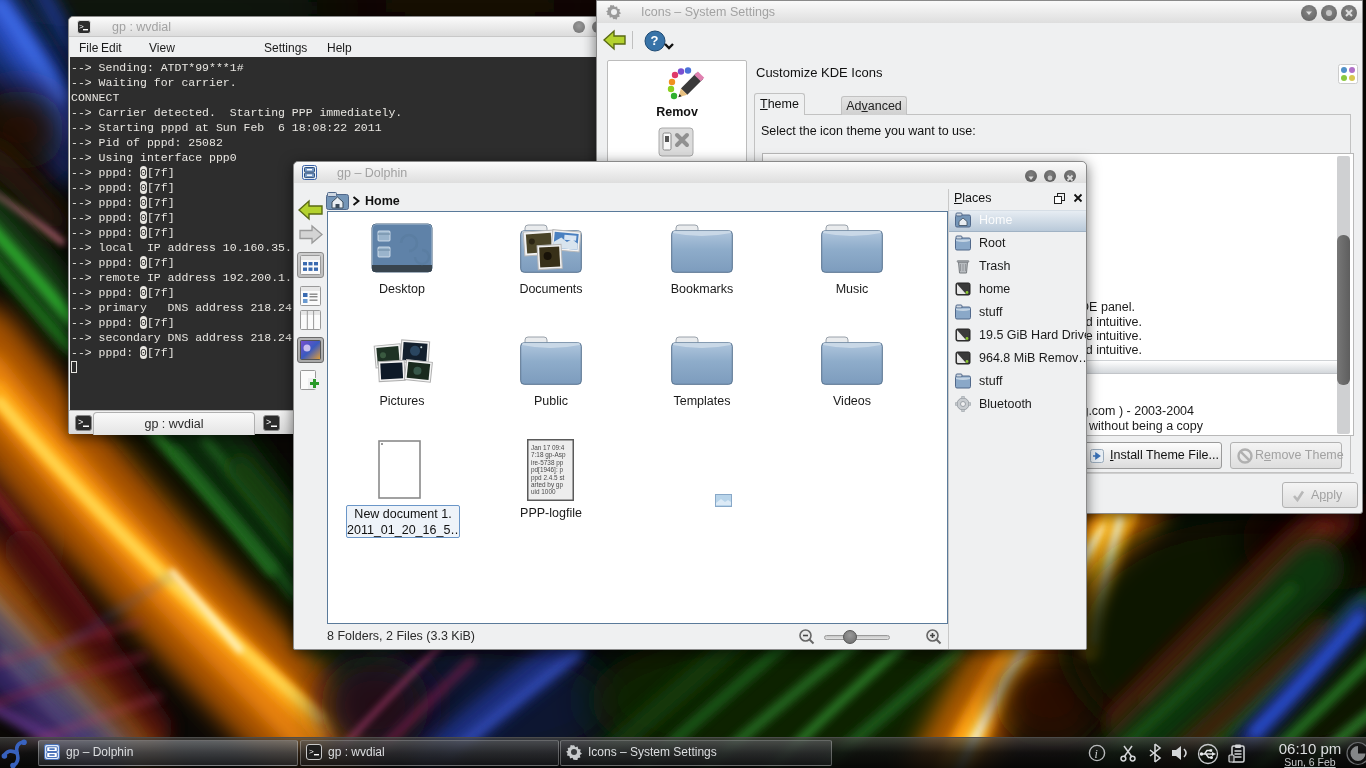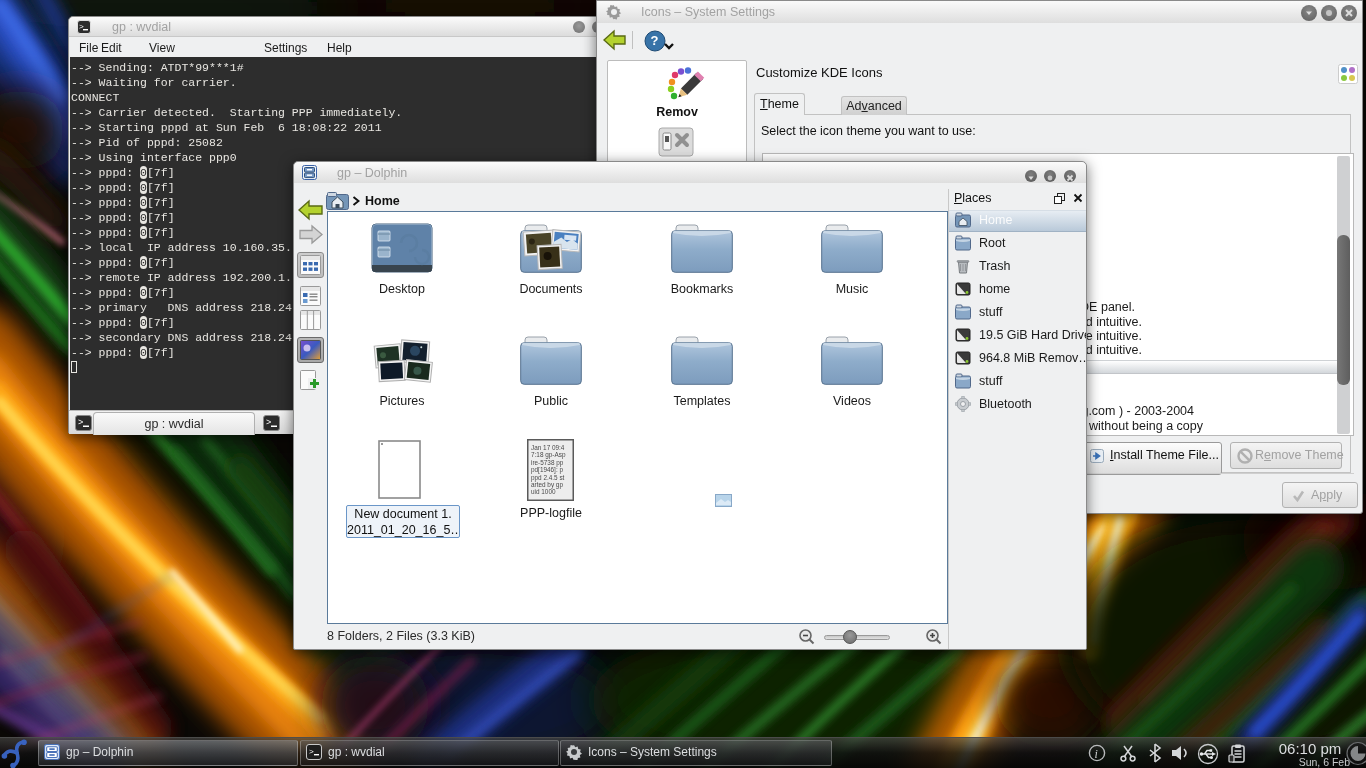--- a/index.html
+++ b/index.html
@@ -248,21 +248,21 @@
     <div style="position:absolute; right:211px; top:175px; font-size:12.5px; color:#1a1a1a; white-space:nowrap;">Clean, simple and quite intuitive.</div>
     <div style="position:absolute; right:211px; top:189px; font-size:12.5px; color:#1a1a1a; white-space:nowrap;">A theme that is simple and intuitive.</div>
     <div style="position:absolute; left:1px; top:206px; width:574px; height:14px; background:linear-gradient(#ffffff,#d3d7db); border-top:1px solid #cfd2d5; border-bottom:1px solid #c2c5c9;"></div>
     <div style="position:absolute; right:159px; top:250px; font-size:12.5px; color:#1a1a1a; white-space:nowrap;">David Vignoni ( icon-king.com ) - 2003-2004</div>
     <div style="position:absolute; right:150px; top:265px; font-size:12.5px; color:#1a1a1a; white-space:nowrap;">icon theme without being a copy</div>
     <div style="position:absolute; right:3px; top:2px; width:13px; height:278px; background:#cfd0d2; border-radius:2px;">
       <div style="position:absolute; left:0; top:79px; width:13px; height:150px; background:linear-gradient(90deg,#777,#5e5e5e); border-radius:6px;"></div>
     </div>
   </div>
 
-  <div style="position:absolute; left:485px; top:441px; width:140px; height:33px; background:linear-gradient(#fdfdfd,#dcdcdc); border:1px solid #9a9a9a; border-radius:3px; font-size:12.5px; color:#111;">
+  <div style="position:absolute; left:485px; top:441px; width:140px; height:27px; background:linear-gradient(#fdfdfd,#dcdcdc); border:1px solid #9a9a9a; border-radius:3px; font-size:12.5px; color:#111;">
     <svg style="position:absolute; left:7px; top:6px;" width="14" height="14">
         <rect x="0.5" y="0.5" width="13" height="13" rx="2" fill="#e8eef4" stroke="#9ab"></rect>
         <path d="M3 7h5M6 4.5L9.5 7 6 9.5z" stroke="#3a72b8" stroke-width="1.6" fill="#3a72b8"></path>
       </svg>
     <span style="position:absolute; left:27px; top:5px; white-space:nowrap;"><span style="text-decoration:underline">I</span>nstall Theme File...</span>
   </div>
   <div style="position:absolute; left:633px; top:441px; width:112px; height:27px; background:linear-gradient(#f4f4f4,#dedede); border:1px solid #b2b2b2; border-radius:3px; font-size:12.5px; color:#a2a2a2;">
     <svg style="position:absolute; left:6px; top:5px;" width="16" height="16">
         <circle cx="8" cy="8" r="6.5" fill="none" stroke="#b0b0b0" stroke-width="2.4"></circle>
         <path d="M3.6 3.6l8.8 8.8" stroke="#b0b0b0" stroke-width="2.4"></path>
@@ -646,21 +646,21 @@
         </g>
       </svg>
   <svg style="position:absolute; left:1226px; top:5px;" width="22" height="22" viewBox="0 0 22 22">
         <rect x="6" y="3" width="12" height="16" rx="1.5" fill="none" stroke="#d4d6d8" stroke-width="1.5"></rect>
         <rect x="9" y="1.5" width="6" height="3.5" rx="1" fill="#d4d6d8"></rect>
         <path d="M8.5 8h7M8.5 11h7M8.5 14h7" stroke="#d4d6d8" stroke-width="1.3"></path>
         <rect x="3" y="12" width="5" height="7" rx="1" fill="#2a2a2a" stroke="#d4d6d8" stroke-width="1.2"></rect>
       </svg>
   </g>
   <div style="position:absolute; left:1270px; top:2px; width:80px; text-align:center; font-size:15px; color:#dcdee0;">06:10 pm</div>
-  <div style="position:absolute; left:1270px; top:18px; width:80px; text-align:right; font-size:10.5px; color:#c8cacc;">Sun, 6 Feb</div>
+  <div style="position:absolute; left:1270px; top:18px; width:80px; text-align:center; font-size:10.5px; color:#c8cacc;text-decoration:underline;">Sun, 6 Feb</div>
   <svg style="position:absolute; left:1344px; top:3px;" width="25" height="25" viewBox="0 0 25 25">
       <circle cx="14" cy="12.5" r="11" fill="rgba(20,20,20,0.6)" stroke="#6a6c6e" stroke-width="1.2"></circle>
       <path d="M14 5 a7.5 7.5 0 1 0 7.5 7.5 l-7.5 0 z" fill="#9a9c9e" opacity="0.85"></path>
     </svg>
 </div>
 <style>
 .task { position:absolute; top:2px; height:26px; border:1px solid rgba(255,255,255,0.28); border-radius:2px; font-size:12px; color:#dcdee0; }
 .flabel { position:absolute; width:120px; text-align:center; font-size:12.5px; color:#1a1a1a; }
 .prow { position:absolute; left:658px; height:22px; font-size:12.5px; color:#1a1a1a; }
 .prow .picon { position:absolute; left:3px; top:2px; width:16px; height:16px; }

